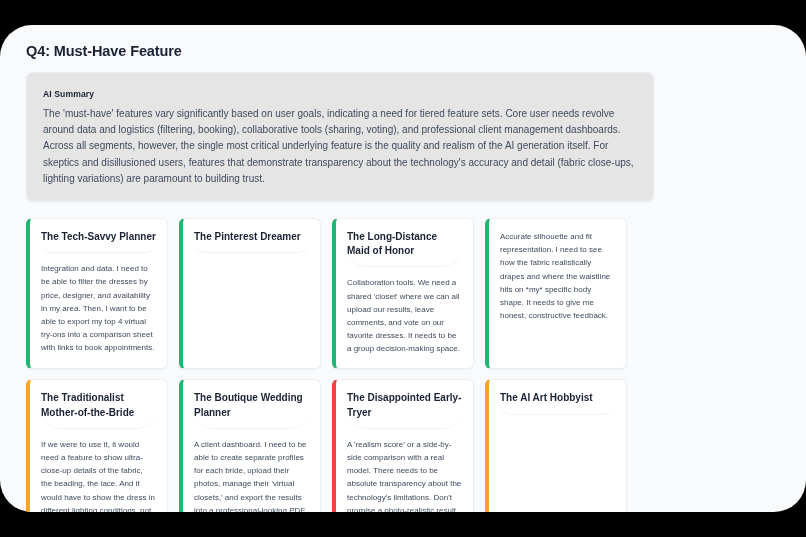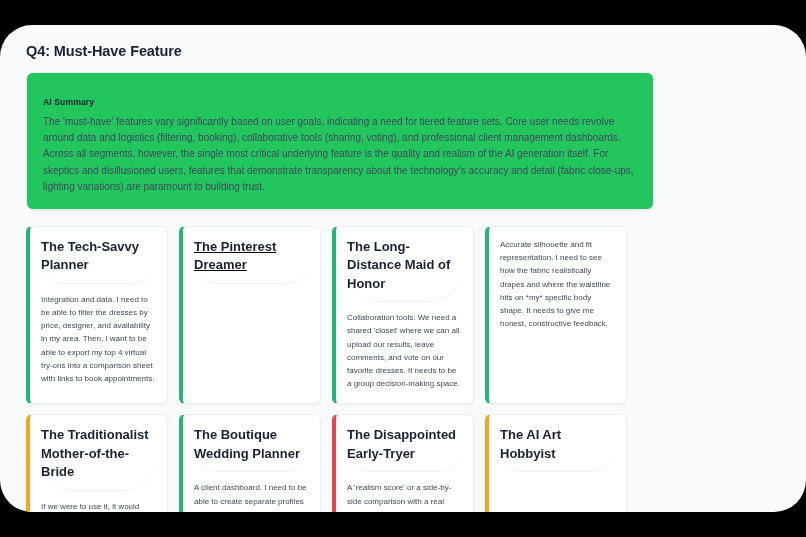--- a/index.html
+++ b/index.html
@@ -46,24 +46,24 @@
 
   .page-title {
     font-size: 14.5px;
     font-weight: bold;
     color: #1a2234;
     letter-spacing: -0.1px;
     margin-bottom: 13px;
   }
 
   .summary-card {
-    background: #22c55e;
+    background: #e5e5e5;
     border: 1px solid #e9edf3;
     border-radius: 7px;
-    padding: 24px 16px 14px 16px;
+    padding: 16px 16px 14px 16px;
     width: 628px;
     box-shadow: 0 1px 2px rgba(16,24,40,0.04);
   }
 
   .summary-title {
     font-size: 8.6px;
     font-weight: bold;
     color: #1a2234;
     margin-bottom: 7px;
     letter-spacing: 0.1px;
@@ -92,21 +92,21 @@
     border-left-style: solid;
     border-radius: 6px;
     padding: 11px 11px 13px 11px;
     box-shadow: 0 1px 2px rgba(16,24,40,0.05);
   }
 
   .persona-card.row1 { min-height: 144px; }
   .persona-card.row2 { min-height: 162px; }
 
   .persona-title {
-    font-size: 13px;
+    font-size: 10px;
     font-weight: bold;
     color: #1a2234;
     line-height: 1.42;
     padding-bottom: 8px;
     border-bottom: 1px solid #eef1f5;
     margin-bottom: 9px;
   }
 
   .persona-body {
     font-size: 8px;
@@ -127,21 +127,21 @@
     <section class="summary-card">
       <div class="summary-title">AI Summary</div>
       <p class="summary-body">The 'must-have' features vary significantly based on user goals, indicating a need for tiered feature sets. Core user needs revolve around data and logistics (filtering, booking), collaborative tools (sharing, voting), and professional client management dashboards. Across all segments, however, the single most critical underlying feature is the quality and realism of the AI generation itself. For skeptics and disillusioned users, features that demonstrate transparency about the technology's accuracy and detail (fabric close-ups, lighting variations) are paramount to building trust.</p>
     </section>
 
     <section class="cards-grid">
         <div class="persona-card row1" style="border-left-color: rgb(34, 181, 115);">
           <div class="persona-title">The Tech-Savvy Planner</div>
           <div class="persona-body">Integration and data. I need to be able to filter the dresses by price, designer, and availability in my area. Then, I want to be able to export my top 4 virtual try-ons into a comparison sheet with links to book appointments.</div>
         </div>
-        <div class="persona-card row1" style="border-left-color: rgb(34, 181, 115); text-decoration: underline;">
+        <div class="persona-card row1" style="border-left-color: rgb(34, 181, 115);">
           <div class="persona-title">The Pinterest Dreamer</div>
         </div>
         <div class="persona-card row1" style="border-left-color: rgb(34, 181, 115);">
           <div class="persona-title">The Long-Distance Maid of Honor</div>
           <div class="persona-body">Collaboration tools. We need a shared 'closet' where we can all upload our results, leave comments, and vote on our favorite dresses. It needs to be a group decision-making space.</div>
         </div>
         <div class="persona-card row1" style="border-left-color: rgb(34, 181, 115);">
           <div class="persona-body">Accurate silhouette and fit representation. I need to see how the fabric realistically drapes and where the waistline hits on *my* specific body shape. It needs to give me honest, constructive feedback.</div>
         </div>
         <div class="persona-card row1" style="border-left-color: rgb(245, 165, 36);">

